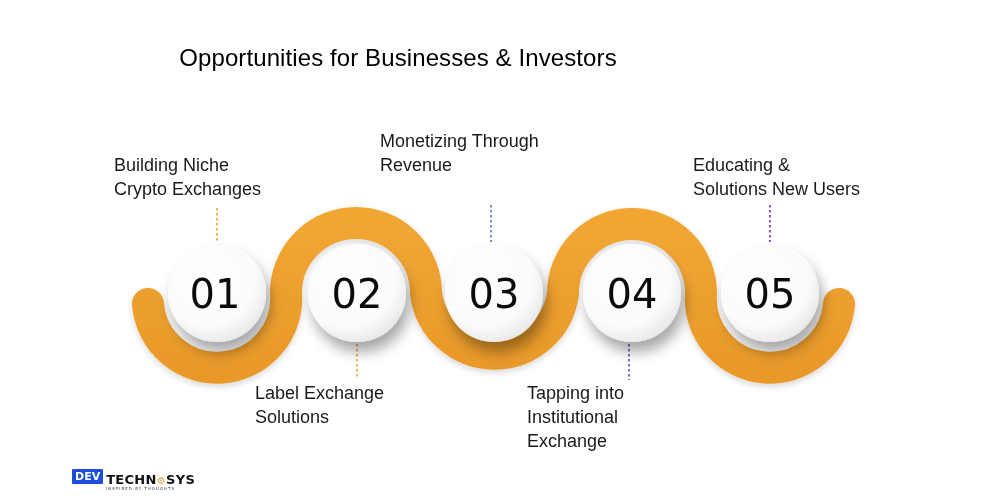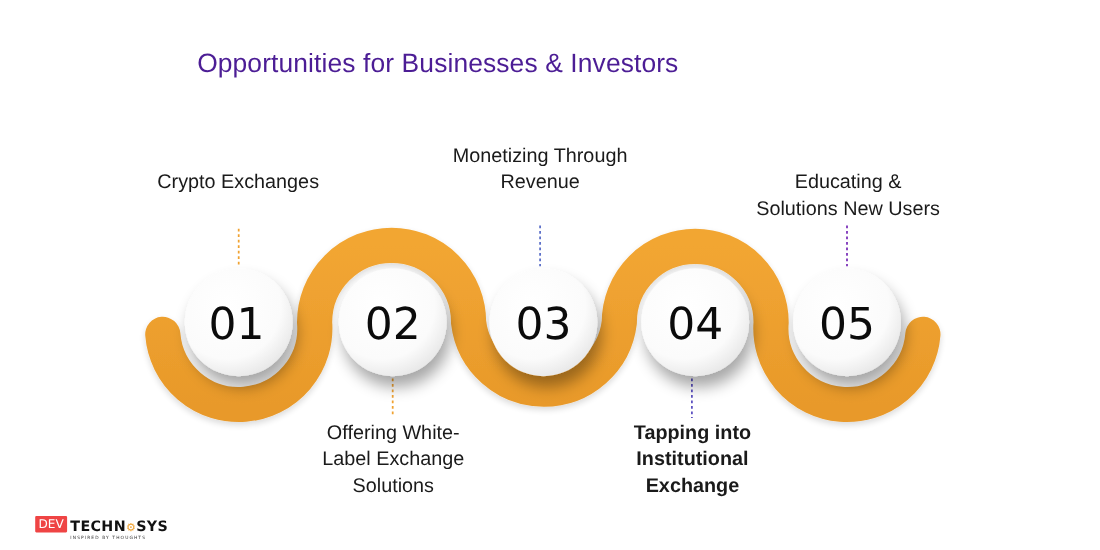--- a/index.html
+++ b/index.html
@@ -1,25 +1,25 @@
 <!DOCTYPE html>
 <html><head>
   <meta charset="utf-8">
   <style>
     html, body { margin: 0; padding: 0; background: #ffffff; }
     body { width: 1000px; height: 500px; position: relative; overflow: hidden;
            font-family: "Liberation Sans", "DejaVu Sans", sans-serif; color: #111; }
     .title { position: absolute; left: 0; width: 796px; top: 44px; text-align: center;
-             font-size: 24px; font-weight: 400; color: #4c1d95; letter-spacing: 0.1px; }
+             font-size: 24px; font-weight: 400; color: #000000; letter-spacing: 0.1px; }
     .wave { position: absolute; left: 0; top: 0; width: 1000px; height: 500px; }
-    .label { position: absolute; text-align: center; font-size: 18px; line-height: 24px; color: #1a1a1a; }
+    .label { position: absolute; text-align: left; font-size: 18px; line-height: 24px; color: #1a1a1a; }
     .num { font-family: "DejaVu Sans", sans-serif; font-weight: 500; font-size: 40px; fill: #0b0b0b; }
     .logo { position: absolute; left: 32px; top: 466px; height: 20px; display: flex; align-items: center; }
-    .logo-box { background: #ef4444; color: #fff; font-size: 11px; font-weight: normal; padding: 1px 3px;
-                font-family: "DejaVu Sans", sans-serif; line-height: 13px; border-radius: 1px; }
+    .logo-box { background: #1d4ed8; color: #fff; font-size: 11px; font-weight: bold; padding: 1px 3px;
+                font-family: "DejaVu Sans", sans-serif; line-height: 13px; border-radius: 1px; margin-left: 40px; }
     .logo-text { margin-left: 3px; display: flex; flex-direction: column; line-height: 1; }
     .logo-main { font-size: 13px; font-weight: bold; color: #111; font-family: "DejaVu Sans", sans-serif; letter-spacing: 0.3px; margin-top: 12px; }
     .logo-main .gear { color: #F0A231; font-size: 10px; }
     .logo-tag { font-size: 4px; color: #333; letter-spacing: 1px; margin-top: 1px; font-family: "DejaVu Sans", sans-serif; }
   </style>
 </head>
 <body>
 
 <div class="title">Opportunities for Businesses &amp; Investors</div>
 
@@ -87,37 +87,37 @@
     <circle cx="632" cy="293" r="49" fill="url(#ballGrad)" filter="url(#ballShadow)"></circle>
     <text class="num" x="632" y="308" text-anchor="middle">04</text>
   </g>
   <g>
     <circle cx="770" cy="293" r="49" fill="url(#ballGrad)" filter="url(#ballShadow)"></circle>
     <text class="num" x="770" y="308" text-anchor="middle">05</text>
   </g>
 </svg>
 
 <div class="label" style="left:114px; top:153px; width:205px;">
+  <div>Building Niche</div>
   <div>Crypto Exchanges</div>
 </div>
 <div class="label" style="left:255px; top:381px; width:205px;">
-  <div>Offering White-</div>
   <div>Label Exchange</div>
   <div>Solutions</div>
 </div>
 <div class="label" style="left:380px; top:129px; width:222px;">
   <div>Monetizing Through</div>
   <div>Revenue</div>
 </div>
-<div class="label" style="left:527px; top:381px; width:205px;font-weight:bold;">
+<div class="label" style="left:527px; top:381px; width:205px;">
   <div>Tapping into</div>
   <div>Institutional</div>
   <div>Exchange</div>
 </div>
-<div class="label" style="left:655px; top:153px; width:232px;">
+<div class="label" style="left:693px; top:153px; width:232px;">
   <div>Educating &amp;</div>
   <div>Solutions New Users</div>
 </div>
 
 <div class="logo">
   <span class="logo-box">DEV</span>
   <span class="logo-text">
     <span class="logo-main">
       <span>TECHN</span><span class="gear">⚙</span><span>SYS</span>
     </span>

